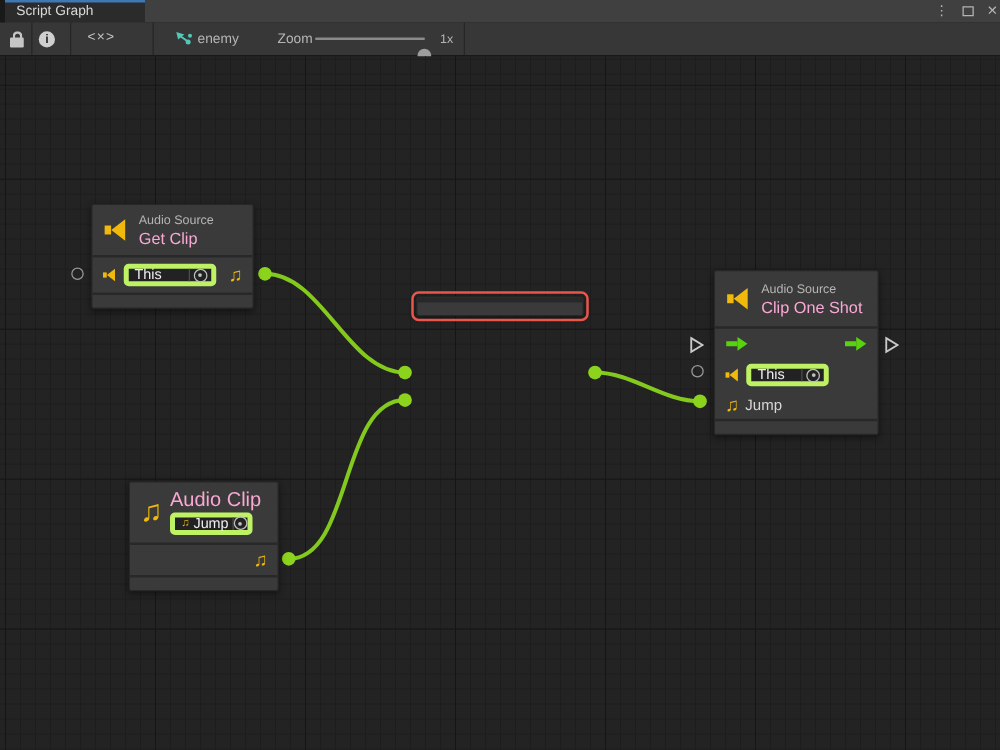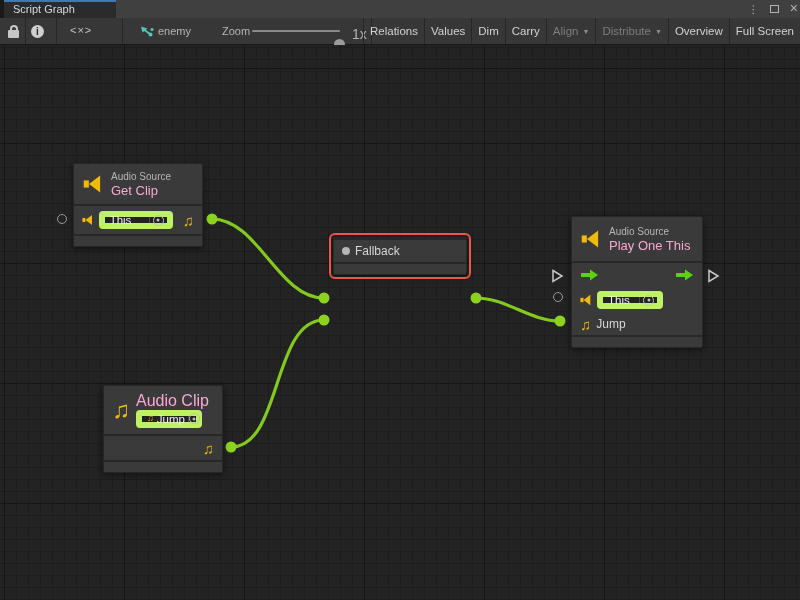--- a/index.html
+++ b/index.html
@@ -28,21 +28,21 @@
   .lock .body { position:absolute; left:0; top:5px; width:11px; height:8px; background:#c6c6c6; border-radius:1px; }
   .info { position:absolute; left:31px; top:7px; width:13px; height:13px; background:#cfcfcf;
           border-radius:50%; color:#2b2b2b; font-size:10px; font-weight:bold; text-align:center;
           line-height:13px; }
   .codeglyph { position:absolute; left:70px; top:6px; font-size:11px; letter-spacing:1px; color:#c4c4c4; }
   .graph-icn { position:absolute; left:140px; top:7px; }
   .graph-name { position:absolute; left:158px; top:7px; font-size:11px; color:#b5b5b5; }
   .zoom-label { position:absolute; left:222px; top:7px; font-size:11px; color:#b5b5b5; }
   .zoom-track { position:absolute; left:252px; top:31px; width:88px; height:2px; background:#8a8a8a; border-radius:1px; margin-top:-19px; }
   .zoom-handle { position:absolute; left:334px; top:21px; width:11px; height:11px; border-radius:50%; background:#9d9d9d; }
-  .zoom-value { position:absolute; left:352px; top:8px; font-size:14px; color:#b5b5b5;text-align:center; }
+  .zoom-value { position:absolute; left:352px; top:8px; font-size:10px; color:#b5b5b5;text-align:center; }
   .tbuttons { position:absolute; right:0; top:0; height:26px; display:flex; }
   .tbtn { display:flex; align-items:center; padding:0 6px; font-size:11.5px; color:#d2d2d2;
           border-left:1px solid #262626; white-space:nowrap; }
   .tbtn.dim-btn { color:#7d7d7d; }
   .caret { font-size:7px; color:#8d8d8d; margin-left:4px; }
 
   
   .canvas { position:absolute; top:45px; left:0; width:800px; height:555px; background-color:#232323;
     background-image:
       repeating-linear-gradient(to right,  #151515 0 1px, transparent 1px 120px),
@@ -62,21 +62,21 @@
   .ntitle { font-size:13px; color:#f9a8d4; line-height:15px; }
   .nrow { display:flex; align-items:center; padding:0 8px; gap:5px; }
   .nfoot { height:10px; }
   .plabel { font-size:12px; color:#d6d6d6; }
 
   .note { color:#f0b90b; font-size:15px; line-height:1; }
   .note.big { font-size:24px; }
   .note.mini { font-size:9px; }
 
   .obj-field { display:flex; align-items:center; height:18px; background:#222222;
-               border:6px solid #bef264; border-radius:4px; padding-left:5px;
+               border:4px solid #bef264; border-radius:4px; padding-left:5px;
                font-size:11.5px; color:#f0f0f0; gap:3px; }
   .obj-field .fval { flex:1; }
   .obj-target { width:18px; height:100%; display:flex; align-items:center; justify-content:center;
                 border-left:1px solid #4c4c4c; }
   .tgt { position:relative; width:11px; height:11px; border:1.5px solid #c0c0c0; border-radius:50%; }
   .tgt::after { content:''; position:absolute; left:50%; top:50%; width:3px; height:3px;
                 border-radius:50%; background:#c0c0c0; transform:translate(-50%,-50%); }
 
   .null-icon { position:relative; width:27px; height:27px; border:3.5px solid #e9e9e9;
                border-radius:50%; flex:none; }
@@ -121,36 +121,20 @@
         <circle cx="10.5" cy="8.5" r="2" fill="#52c8b8"></circle>
         <circle cx="12" cy="3.5" r="1.6" fill="#52c8b8"></circle>
       </svg>
     </span>
     <span class="graph-name">enemy</span>
     <span class="zoom-label">Zoom</span>
     <span class="zoom-track"></span>
     <span class="zoom-handle"></span>
     <span class="zoom-value">1x</span>
     <span class="tsep" style="left:371px"></span>
-    <div class="tbuttons">
-      <span class="tbtn">Relations</span>
-      <span class="tbtn">Values</span>
-      <span class="tbtn">Dim</span>
-      <span class="tbtn">Carry</span>
-      <span class="tbtn dim-btn">
-          <span>Align</span>
-          <span class="caret">▼</span>
-        </span>
-      <span class="tbtn dim-btn">
-          <span>Distribute</span>
-          <span class="caret">▼</span>
-        </span>
-      <span class="tbtn">Overview</span>
-      <span class="tbtn">Full Screen</span>
-    </div>
   </div>
 
   <div class="canvas">
 
     <svg class="wires" width="800" height="555" viewBox="0 0 800 555">
       <g stroke="#84c91e" stroke-width="3.2" fill="none">
         <path d="M212 174 C 258 174, 278 253, 324 253"></path>
       </g>
       <g stroke="#84c91e" stroke-width="3.2" fill="none">
         <path d="M231 402 C 282 402, 272 275, 324 275"></path>
@@ -194,24 +178,20 @@
         <span style="flex:1"></span>
         <span class="note">♫</span>
       </div>
       <div class="ndiv"></div>
       <div class="nfoot"></div>
     </div>
     <span class="port-circle" style="left:57px; top:169px;"></span>
 
     <div class="node selected" style="left:333px; top:192px; width:134px;">
       <div class="ndiv"></div>
-      <div class="nrow" style="height:22px">
-        <span class="inner-dot"></span>
-        <span class="plabel">Fallback</span>
-      </div>
       <div class="ndiv"></div>
       <div class="nfoot"></div>
     </div>
 
     <div class="node" style="left:103px; top:340px; width:120px;">
       <div class="nhead" style="height:48px; gap:6px">
         <span class="note big">♫</span>
         <div>
           <div class="ntitle" style="font-size:16px">Audio Clip</div>
           <span class="obj-field" style="width:66px; margin-top:2px">
@@ -232,21 +212,21 @@
     </div>
 
     <div class="node" style="left:571px; top:171px; width:132px;">
       <div class="nhead" style="height:44px">
         <svg width="22" height="20" viewBox="0 0 14 14">
           <rect x="0.5" y="4.5" width="3.6" height="5" fill="#f0b90b"></rect>
           <polygon points="4.2,7 12,1 12,13" fill="#f0b90b"></polygon>
         </svg>
         <div>
           <div class="ncat">Audio Source</div>
-          <div class="ntitle">Play One This</div>
+          <div class="ntitle">Clip One Shot</div>
         </div>
       </div>
       <div class="ndiv"></div>
       <div class="nrow" style="height:24px">
         <svg width="19" height="12" viewBox="0 0 19 12">
           <rect x="1" y="4" width="9" height="4" fill="#57d40e"></rect>
             <polygon points="10,0.5 18,6 10,11.5" fill="#57d40e"></polygon>
         </svg>
         <span style="flex:1"></span>
         <svg width="19" height="12" viewBox="0 0 19 12">

